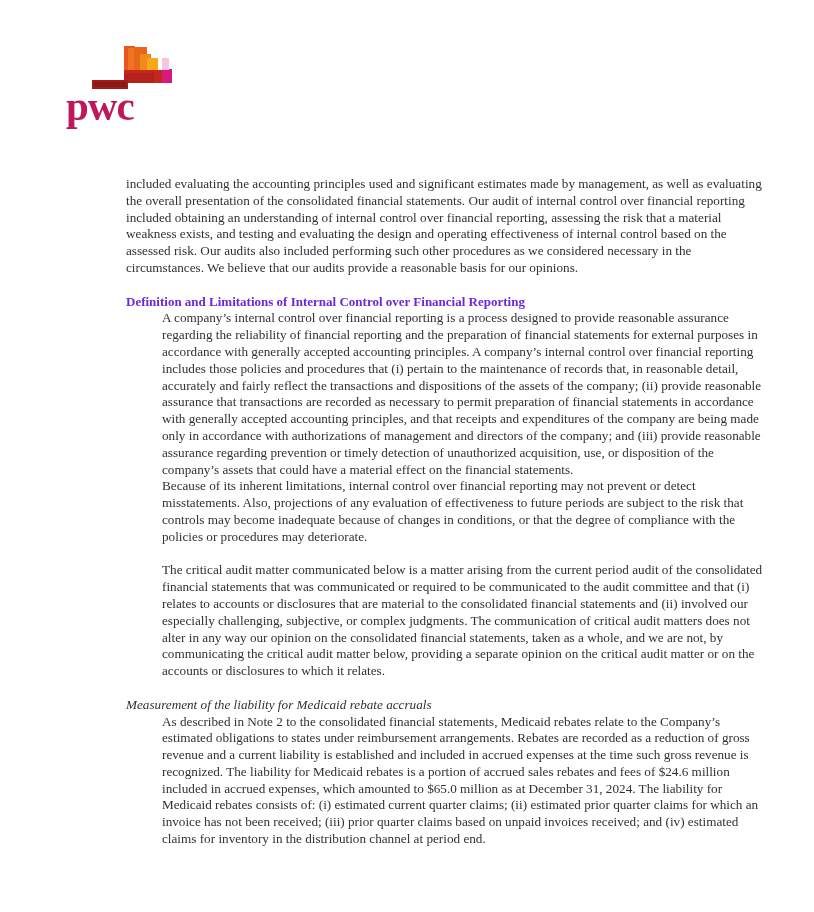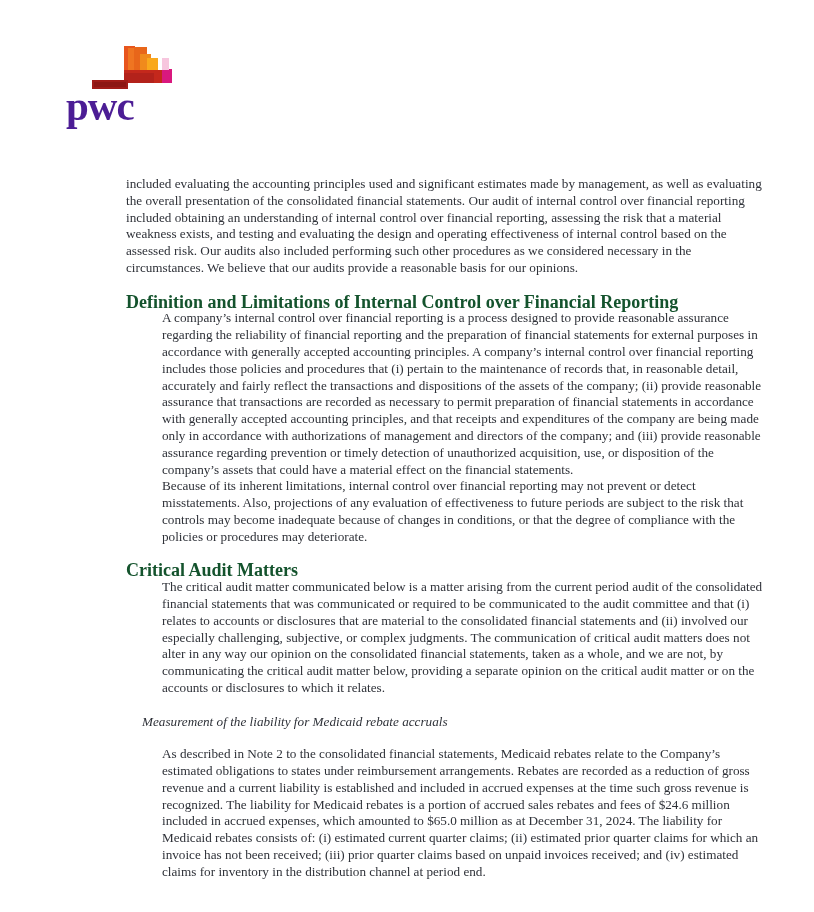--- a/index.html
+++ b/index.html
@@ -51,21 +51,21 @@
   .blk-l { left: 28px;  top: 42px; width: 32px; height: 5px;  background: #8d1714; }
 
   .logo-wordmark {
     position: absolute;
     left: 0;
     top: 46px;
     font-family: "Liberation Serif", serif;
     font-weight: bold;
     font-size: 41px;
     letter-spacing: -1px;
-    color: #4c1d95;
+    color: #be185d;
     line-height: 1;
   }
 
   
   #content {
     position: absolute;
     left: 126px;
     top: 176px;
     width: 638px;
     color: #2e3138;
@@ -76,26 +76,26 @@
   }
   .para {
     margin: 0;
   }
   .para + .para {
     margin-top: 16.8px;
   }
   .head-bold {
     margin: 0;
     font-weight: bold;
-    font-size: 18px;
+    font-size: 13px;
     line-height: 16.8px;
-    color: #14532d;
+    color: #6d28d9;
   }
   .head-italic {
-    margin: 16px;
+    margin: 0;
     font-style: italic;
     font-size: 13.2px;
     line-height: 16.8px;
     color: #2e3138;
   }
   .section {
     margin-top: 16.8px;
   }
   .section > .para {
     margin-top: 0;
@@ -127,21 +127,20 @@
 
   <p class="para">included evaluating the accounting principles used and significant estimates made by management, as well as evaluating the overall presentation of the consolidated financial statements. Our audit of internal control over financial reporting included obtaining an understanding of internal control over financial reporting, assessing the risk that a material weakness exists, and testing and evaluating the design and operating effectiveness of internal control based on the assessed risk. Our audits also included performing such other procedures as we considered necessary in the circumstances. We believe that our audits provide a reasonable basis for our opinions.</p>
 
   <div class="section">
     <p class="head-bold">Definition and Limitations of Internal Control over Financial Reporting</p>
     <p class="para">A company’s internal control over financial reporting is a process designed to provide reasonable assurance regarding the reliability of financial reporting and the preparation of financial statements for external purposes in accordance with generally accepted accounting principles. A company’s internal control over financial reporting includes those policies and procedures that (i) pertain to the maintenance of records that, in reasonable detail, accurately and fairly reflect the transactions and dispositions of the assets of the company; (ii) provide reasonable assurance that transactions are recorded as necessary to permit preparation of financial statements in accordance with generally accepted accounting principles, and that receipts and expenditures of the company are being made only in accordance with authorizations of management and directors of the company; and (iii) provide reasonable assurance regarding prevention or timely detection of unauthorized acquisition, use, or disposition of the company’s assets that could have a material effect on the financial statements.</p>
     <p class="para">Because of its inherent limitations, internal control over financial reporting may not prevent or detect misstatements. Also, projections of any evaluation of effectiveness to future periods are subject to the risk that controls may become inadequate because of changes in conditions, or that the degree of compliance with the policies or procedures may deteriorate.</p>
   </div>
 
   <div class="section">
-    <p class="head-bold">Critical Audit Matters</p>
     <p class="para">The critical audit matter communicated below is a matter arising from the current period audit of the consolidated financial statements that was communicated or required to be communicated to the audit committee and that (i) relates to accounts or disclosures that are material to the consolidated financial statements and (ii) involved our especially challenging, subjective, or complex judgments. The communication of critical audit matters does not alter in any way our opinion on the consolidated financial statements, taken as a whole, and we are not, by communicating the critical audit matter below, providing a separate opinion on the critical audit matter or on the accounts or disclosures to which it relates.</p>
   </div>
 
   <div class="section">
     <p class="head-italic">Measurement of the liability for Medicaid rebate accruals</p>
     <p class="para">As described in Note 2 to the consolidated financial statements, Medicaid rebates relate to the Company’s estimated obligations to states under reimbursement arrangements. Rebates are recorded as a reduction of gross revenue and a current liability is established and included in accrued expenses at the time such gross revenue is recognized. The liability for Medicaid rebates is a portion of accrued sales rebates and fees of $24.6 million included in accrued expenses, which amounted to $65.0 million as at December 31, 2024. The liability for Medicaid rebates consists of: (i) estimated current quarter claims; (ii) estimated prior quarter claims for which an invoice has not been received; (iii) prior quarter claims based on unpaid invoices received; and (iv) estimated claims for inventory in the distribution channel at period end.</p>
   </div>
 
 </div>
 

